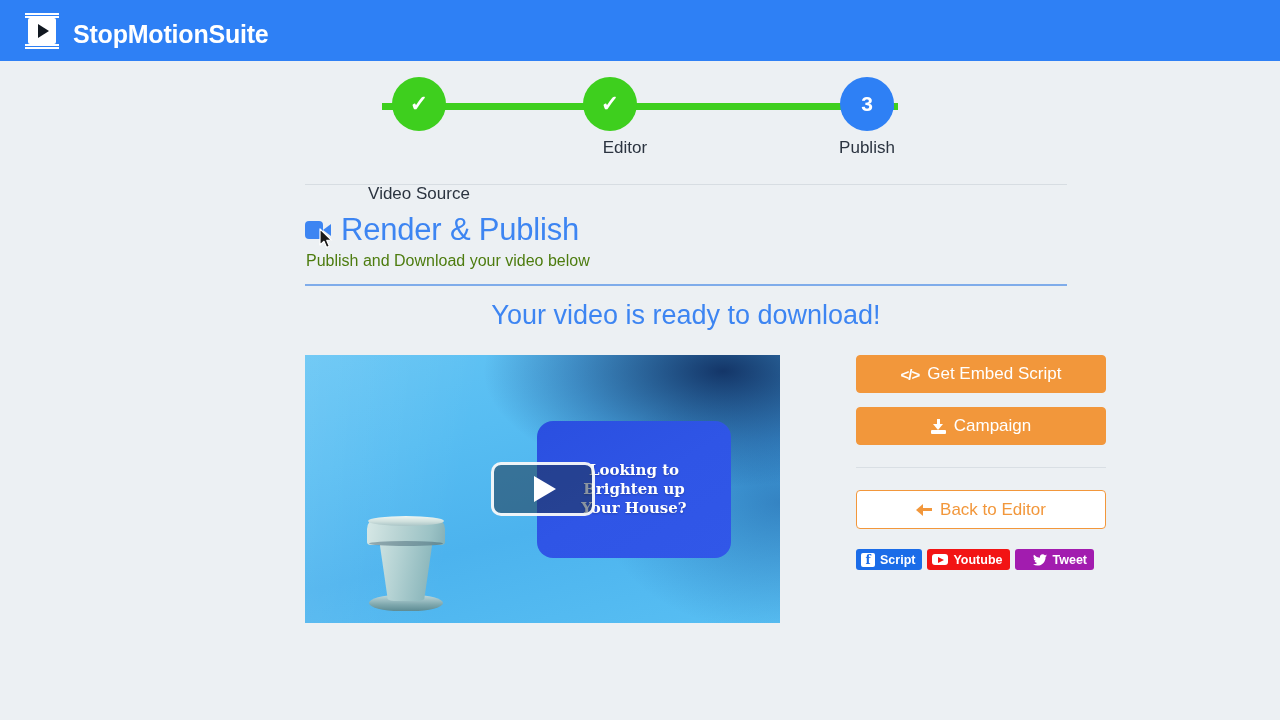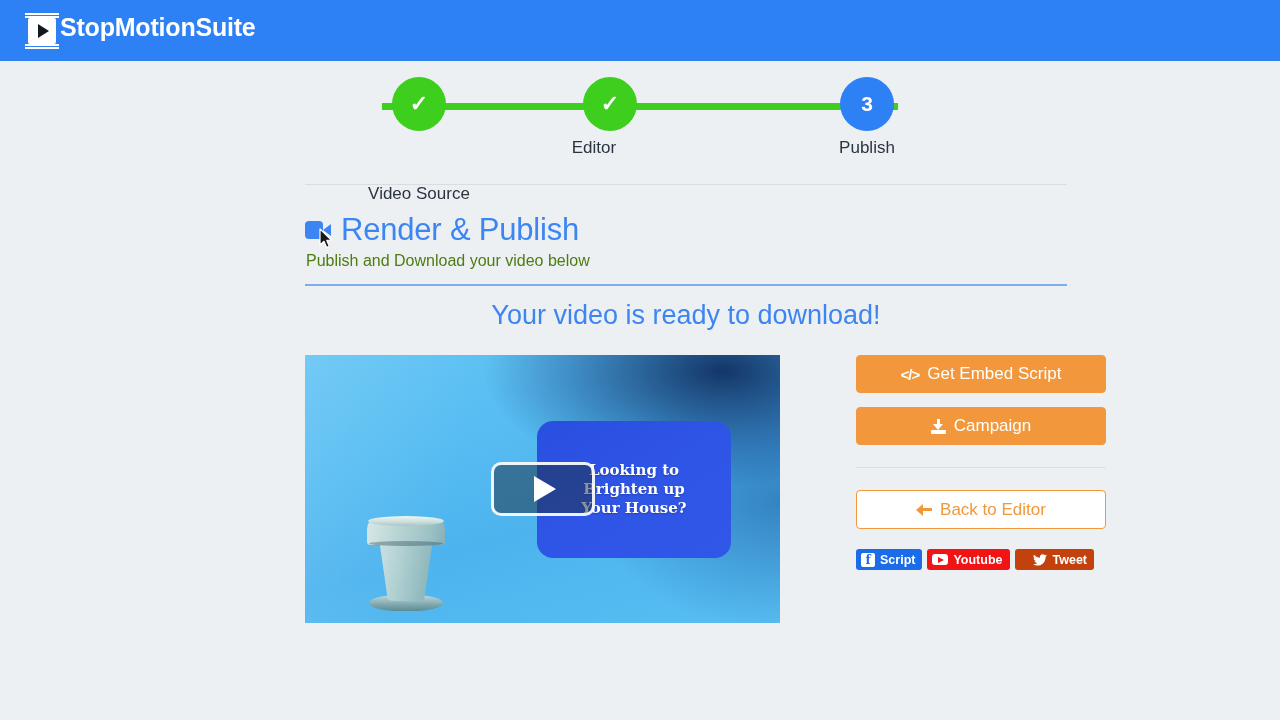--- a/index.html
+++ b/index.html
@@ -21,21 +21,22 @@
   #app-header {
     height: 61px;
     background: #2e80f5;
     display: flex;
     align-items: center;
     padding-left: 24px;
   }
 
   #brand {
     display: flex;
-    align-items: flex-start;
+    align-items: flex-end;
+    gap: 13px;
   }
 
   #brand-logo {
     width: 36px;
     height: 36px;
     position: relative;
     display: flex;
     align-items: center;
     justify-content: center;
   }
@@ -128,21 +129,21 @@
     height: 24px;
   }
   .step-label {
     position: absolute;
     text-align: center;
     width: 180px;
     font-size: 17px;
     color: #2b3440;
   }
   .step-label.l1 { left: -31px; margin-top: 46px; }
-  .step-label.l2 { left: 207px; transform: translateX(-63px); }
+  .step-label.l2 { left: 238px; transform: translateX(-63px); }
   .step-label.l3 { right: -37px; }
 
   
   #main-panel {
     width: 762px;
     margin: 0 auto;
     margin-top: 22px;
     position: relative;
     left: 46px;
   }
@@ -425,21 +426,21 @@
     padding: 0 7px 0 5px;
     border-radius: 3px;
     color: #ffffff;
     font-size: 12.5px;
     font-weight: 700;
     cursor: pointer;
     white-space: nowrap;
   }
   .social-btn.facebook { background: #1b6ce8; }
   .social-btn.youtube  { background: #f21414; }
-  .social-btn.twitter  { background: #c2410c; padding-left: 18px; }
+  .social-btn.twitter  { background: #a21caf; padding-left: 18px; }
 
   .ic-fb {
     width: 14px; height: 14px; flex: none;
     background: #ffffff;
     border-radius: 2px;
     color: #1b6ce8;
     font-family: "DejaVu Serif", serif;
     font-weight: 700;
     font-size: 12px;
     line-height: 14px;

